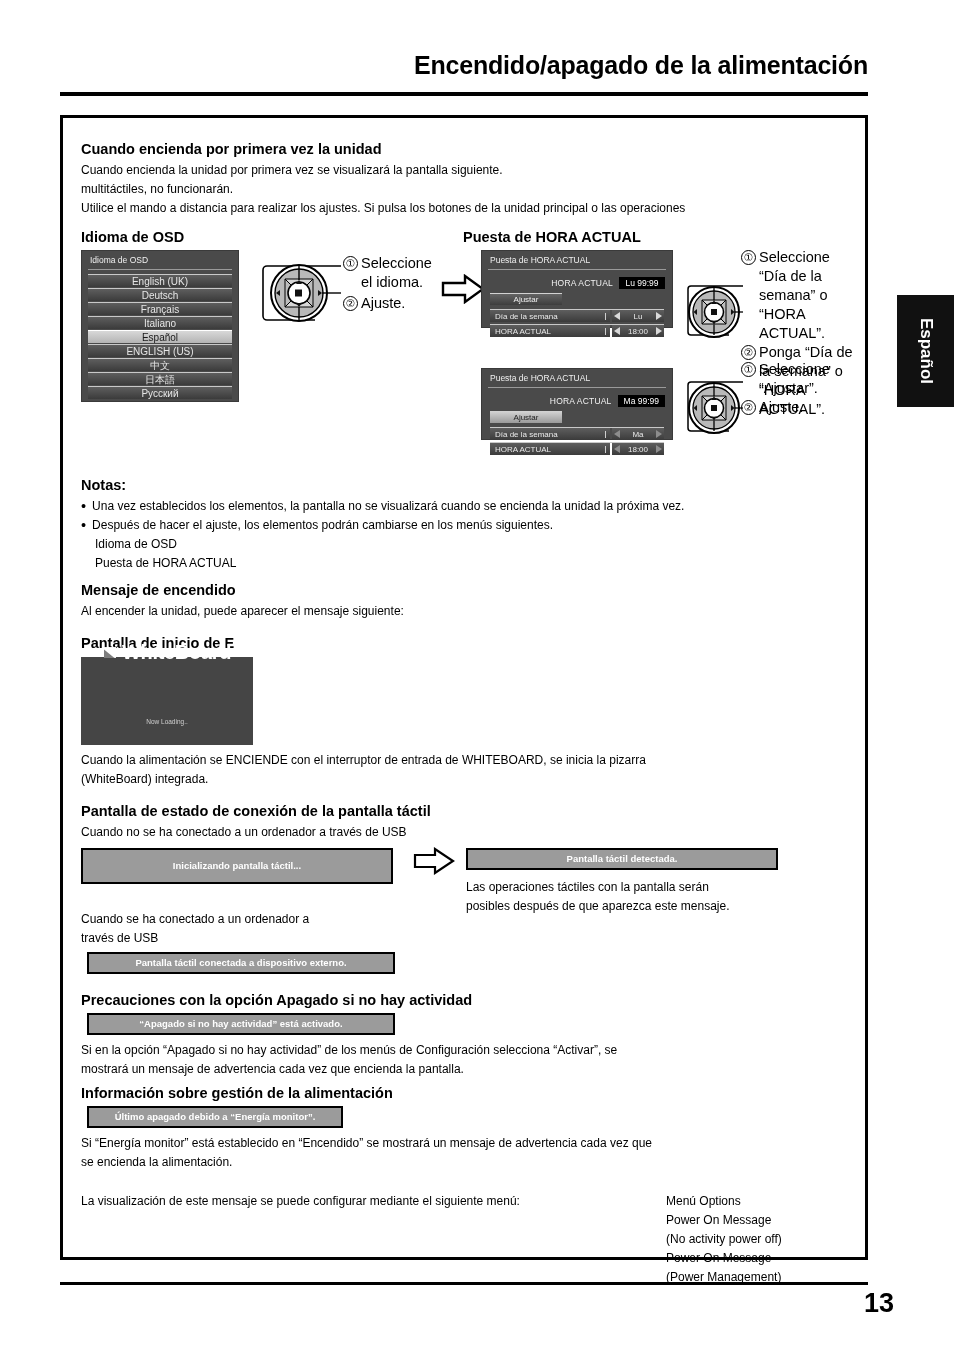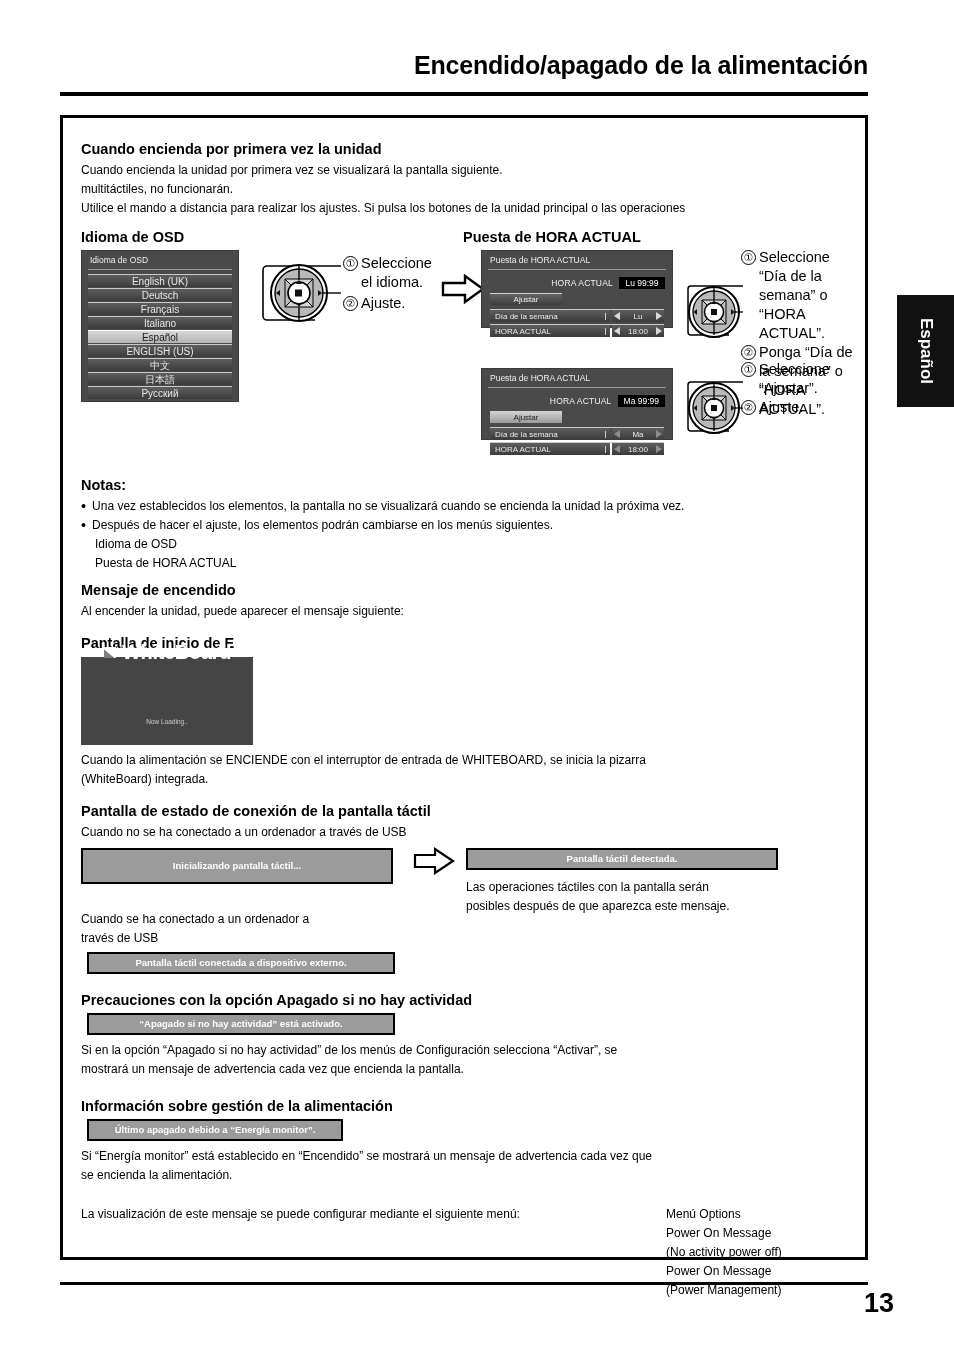--- a/index.html
+++ b/index.html
@@ -409,21 +409,21 @@
       <p class="body" style="position:absolute; left:0; top:62px;">Cuando se ha conectado a un ordenador a</p>
       <p class="body" style="position:absolute; left:0; top:81px;">través de USB</p>
       <div class="msgbar" style="position:absolute; left:6px; top:104px; width:308px; height:22px;">Pantalla táctil conectada a dispositivo externo.</div>
     </div>
 
     <h3 class="sec" style="margin-top:27px;">Precauciones con la opción Apagado si no hay actividad</h3>
     <div class="msgbar" style="margin:4px 0 6px 6px; width:308px; height:22px;">“Apagado si no hay actividad” está activado.</div>
     <p class="body">Si en la opción “Apagado si no hay actividad” de los menús de Configuración selecciona “Activar”, se</p>
     <p class="body">mostrará un mensaje de advertencia cada vez que encienda la pantalla.</p>
 
-    <h3 class="sec" style="margin-top:18px;">Información sobre gestión de la alimentación</h3>
+    <h3 class="sec" style="margin-top:5px;">Información sobre gestión de la alimentación</h3>
     <div class="msgbar" style="margin:4px 0 6px 6px; width:256px; height:22px;">Último apagado debido a “Energía monitor”.</div>
     <p class="body">Si “Energía monitor” está establecido en “Encendido” se mostrará un mensaje de advertencia cada vez que</p>
     <p class="body">se encienda la alimentación.</p>
 
     <div style="position:relative; height:100px; margin-top:20px;">
       <p class="body" style="position:absolute; left:0; top:0;">La visualización de este mensaje se puede configurar mediante el siguiente menú:</p>
       <div id="menu-lines" style="position:absolute; left:585px; top:0; width:190px;">
           <p class="body">Menú Options</p>
           <p class="body">Power On Message</p>
           <p class="body">(No activity power off)</p>

